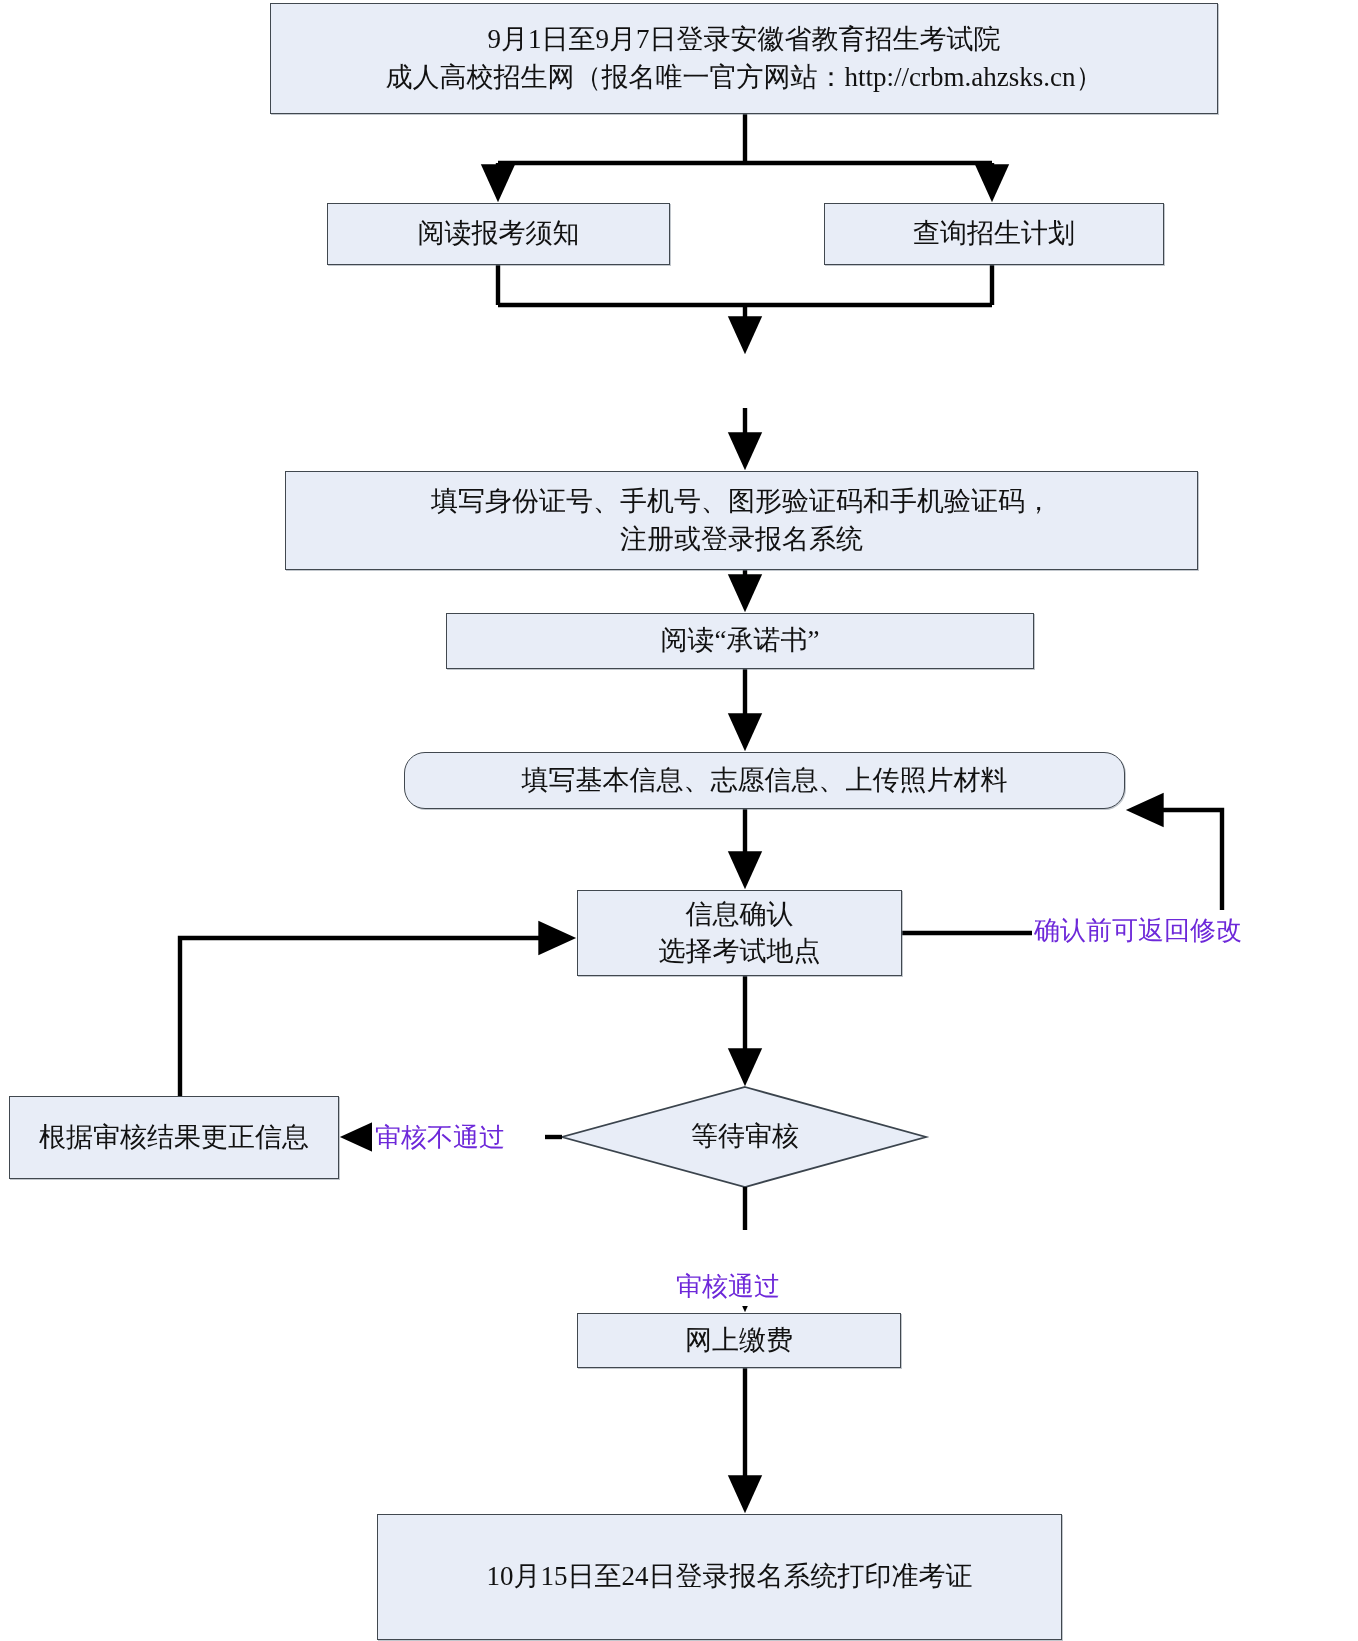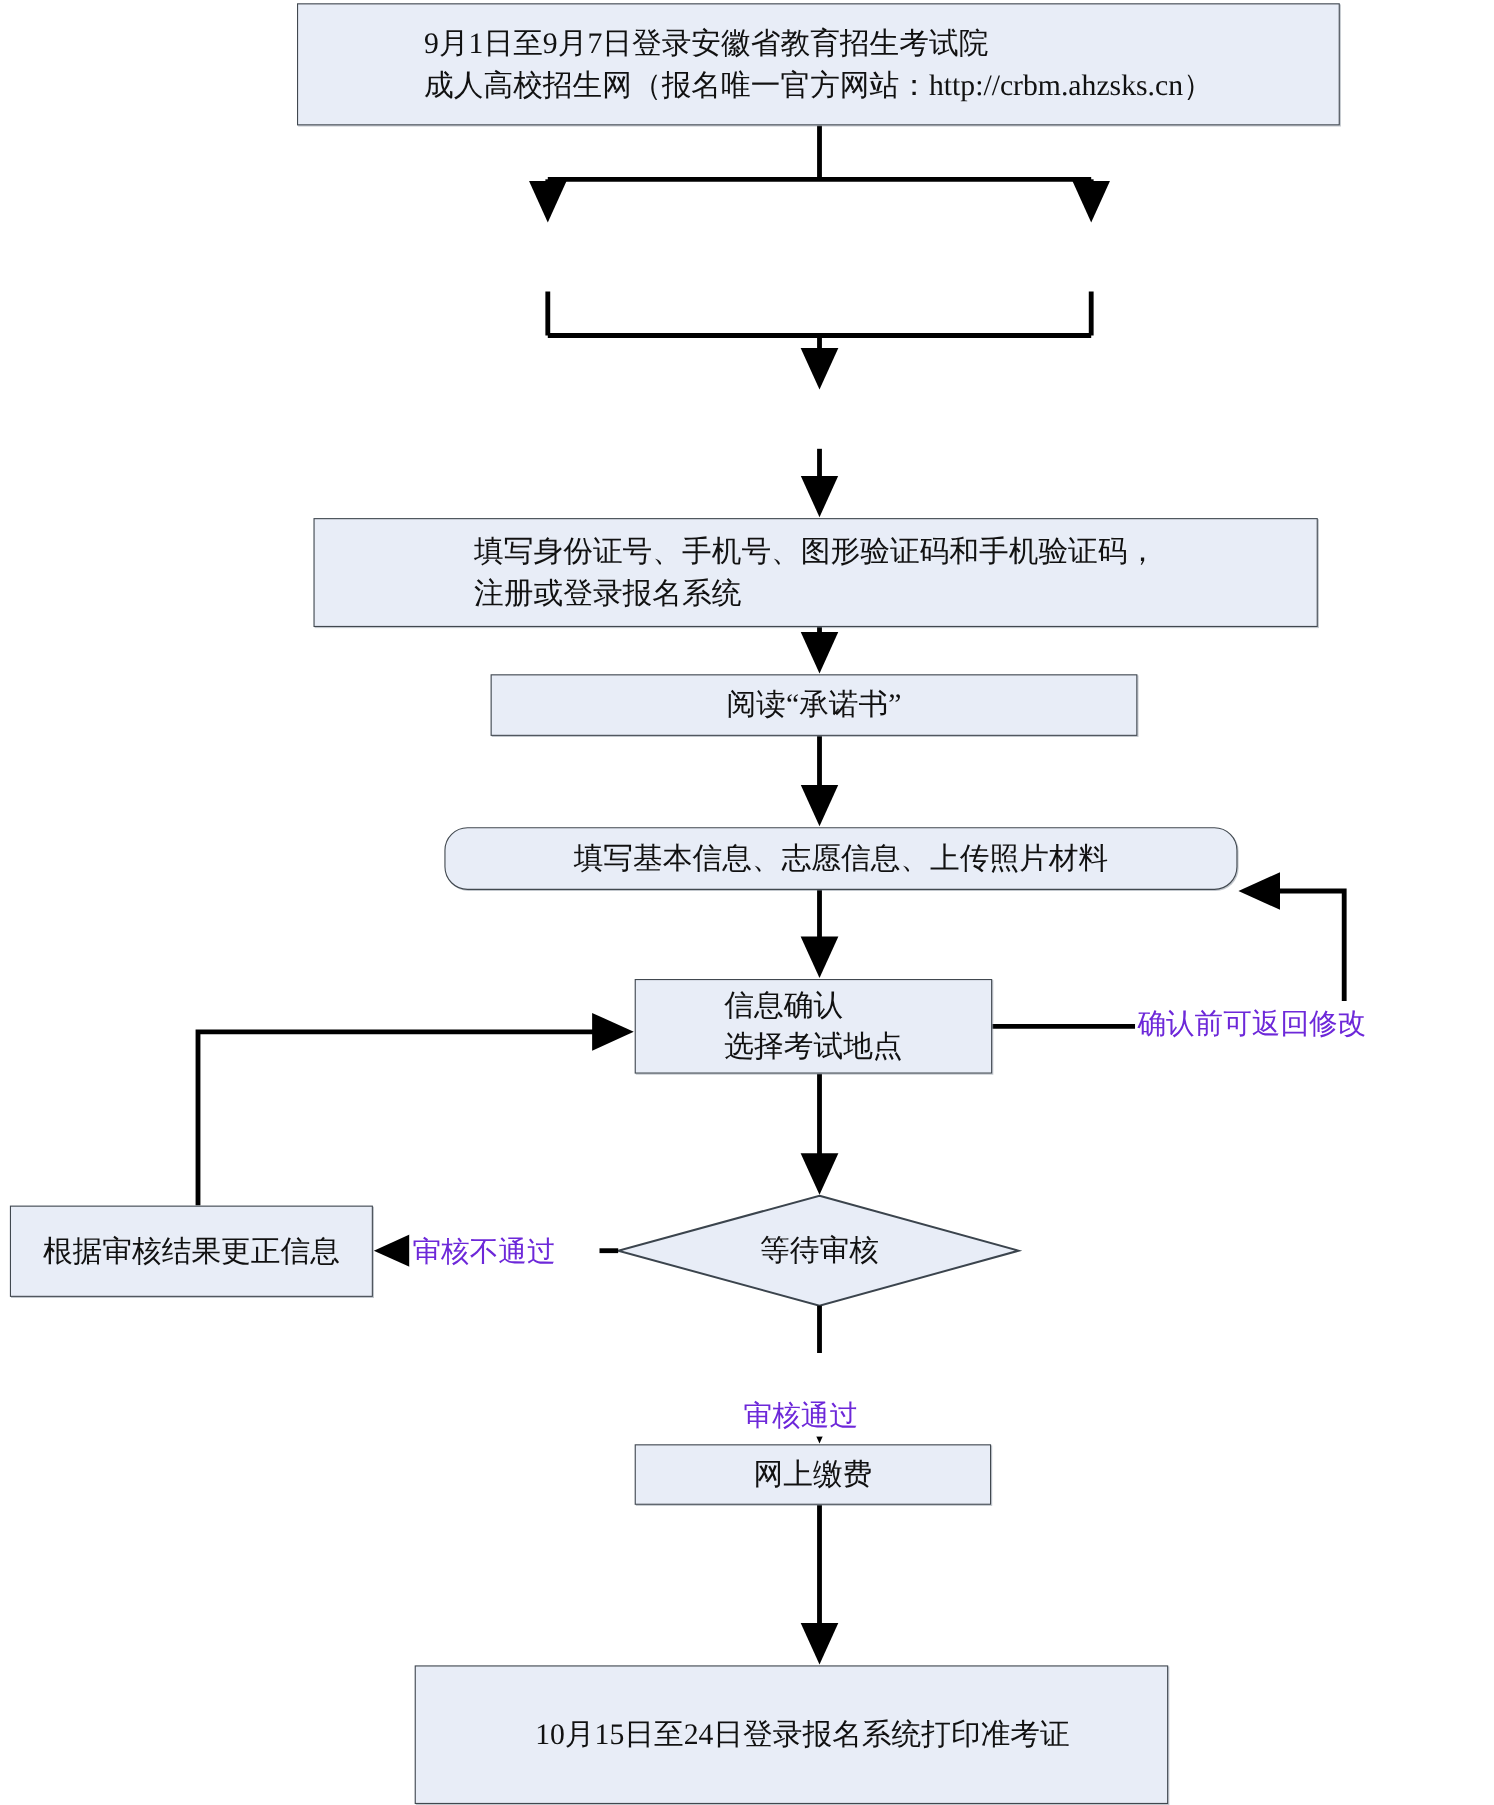--- a/index.html
+++ b/index.html
@@ -25,20 +25,21 @@
     height: 1641px;
   }
   .node {
     position: absolute;
     box-sizing: border-box;
     background: #e8edf7;
     border: 1.6px solid #41484f;
     display: flex;
     align-items: center;
     justify-content: center;
+    text-align: center;
     color: #111111;
     font-family: "Liberation Serif", "DejaVu Serif", serif;
     line-height: 1.38;
     white-space: pre-line;
     box-shadow: 1px 1px 0 rgba(120,130,145,0.45);
   }
   .node.diamond-label {
     background: transparent;
     border: none;
     box-shadow: none;
@@ -116,21 +117,23 @@
       <path d="M745,1187 L745,1230"></path>
       <path d="M745,1270 L745,1306" marker-end="url(#arrowhead)"></path>
 
       <path d="M745,1368 L745,1507" marker-end="url(#arrowhead)"></path>
     </g>
   </svg>
 
   <div class="node n-start">9月1日至9月7日登录安徽省教育招生考试院
 成人高校招生网（报名唯一官方网站：http://crbm.ahzsks.cn）</div>
 
+  <div class="node n-read-notice">阅读报考须知</div>
 
+  <div class="node n-query-plan">查询招生计划</div>
 
 
   <div class="node n-fill-id">填写身份证号、手机号、图形验证码和手机验证码，
 注册或登录报名系统</div>
 
   <div class="node n-promise">阅读“承诺书”</div>
 
   <div class="node n-fill-basic">填写基本信息、志愿信息、上传照片材料</div>
 
   <div class="node n-confirm">信息确认

